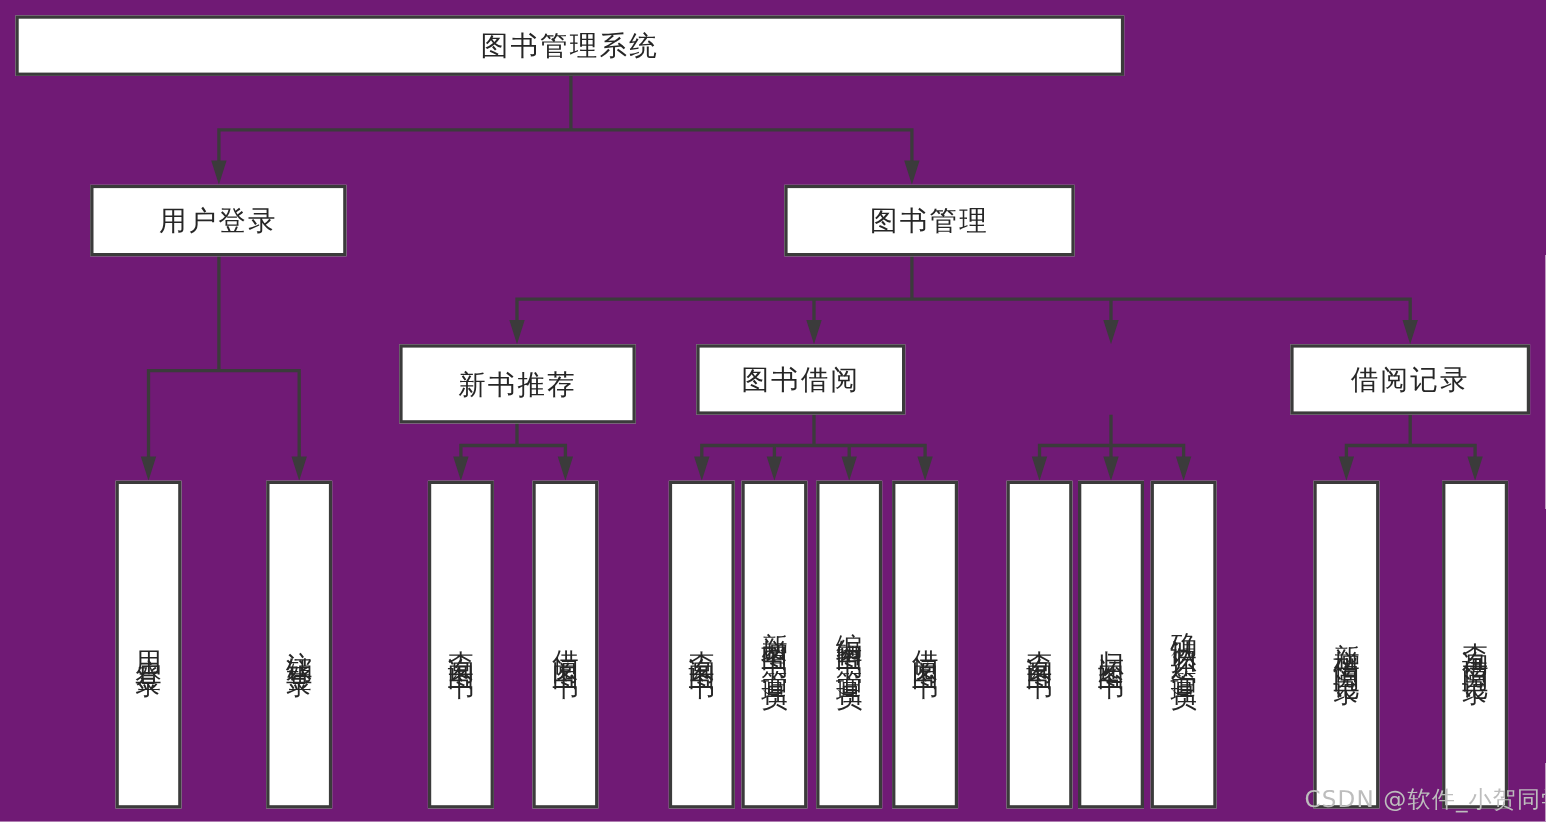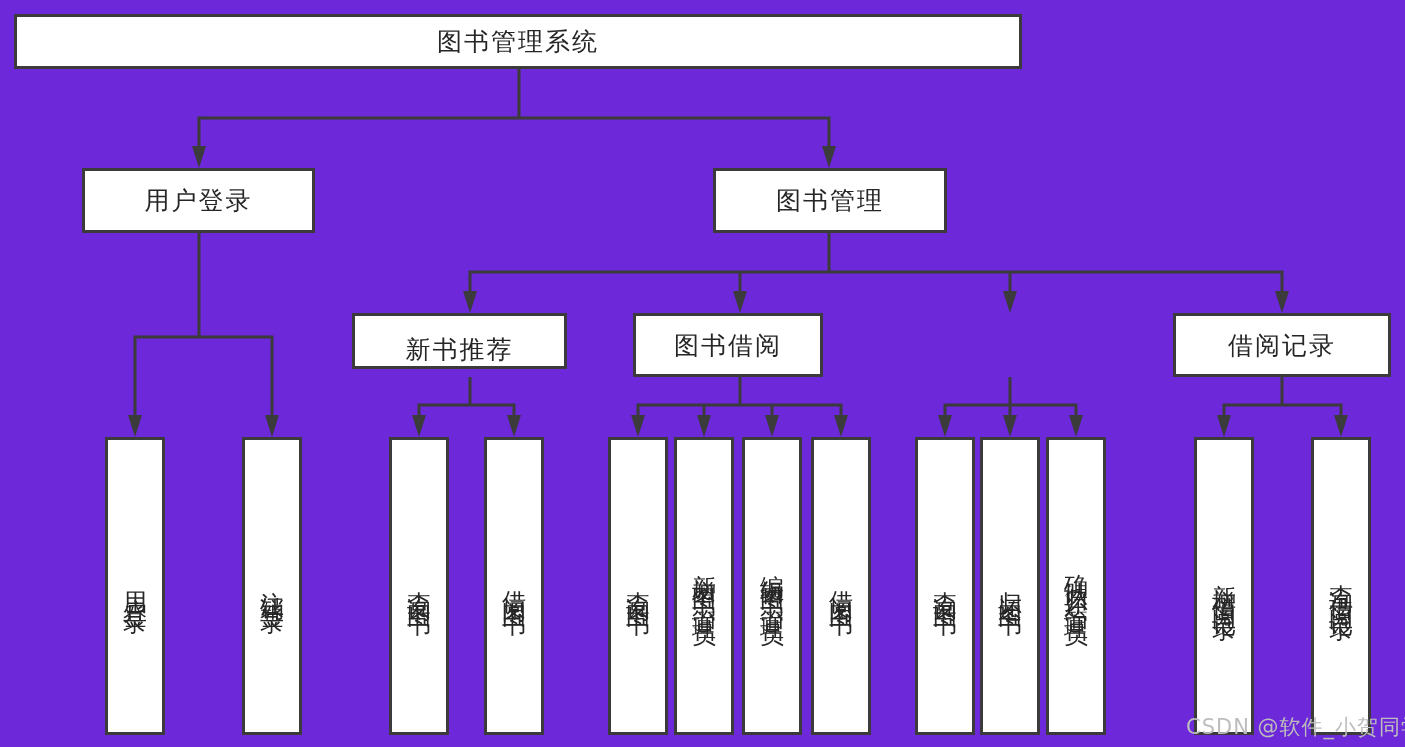--- a/index.html
+++ b/index.html
@@ -5,21 +5,21 @@
   html, body {
     margin: 0;
     padding: 0;
     background: #ffffff;
     font-family: "DejaVu Sans", "Liberation Sans", sans-serif;
   }
   .canvas {
     position: relative;
     width: 1405px;
     height: 747px;
-    background: #6d28d9;
+    background: #701a75;
     overflow: hidden;
   }
   .connectors {
     position: absolute;
     left: 0;
     top: 0;
     z-index: 1;
   }
   .box {
     position: absolute;
@@ -104,25 +104,25 @@
              M1334 415 L1348 415 L1341 437 Z"></path>
   </svg>
 
   <div class="box" style="left:14px; top:14px; width:1008px; height:55px;">
     <span class="hlabel">图书管理系统</span>
   </div>
 
   <div class="box" style="left:82px; top:168px; width:233px; height:65px;">
     <span class="hlabel">用户登录</span>
   </div>
-  <div class="box" style="left:713px; top:168px; width:234px; height:65px;">
+  <div class="box" style="left:713px; top:168px; width:264px; height:65px;">
     <span class="hlabel">图书管理</span>
   </div>
 
-  <div class="box" style="left:352px; top:313px; width:215px; height:56px;align-items:flex-end;">
+  <div class="box" style="left:363px; top:313px; width:215px; height:72px;">
     <span class="hlabel">新书推荐</span>
   </div>
   <div class="box" style="left:633px; top:313px; width:190px; height:64px;">
     <span class="hlabel">图书借阅</span>
   </div>
   <div class="box" style="left:1173px; top:313px; width:218px; height:64px;font-family:Liberation Mono, monospace;">
     <span class="hlabel">借阅记录</span>
   </div>
 
   <div class="box leaf" style="left:105px;">

